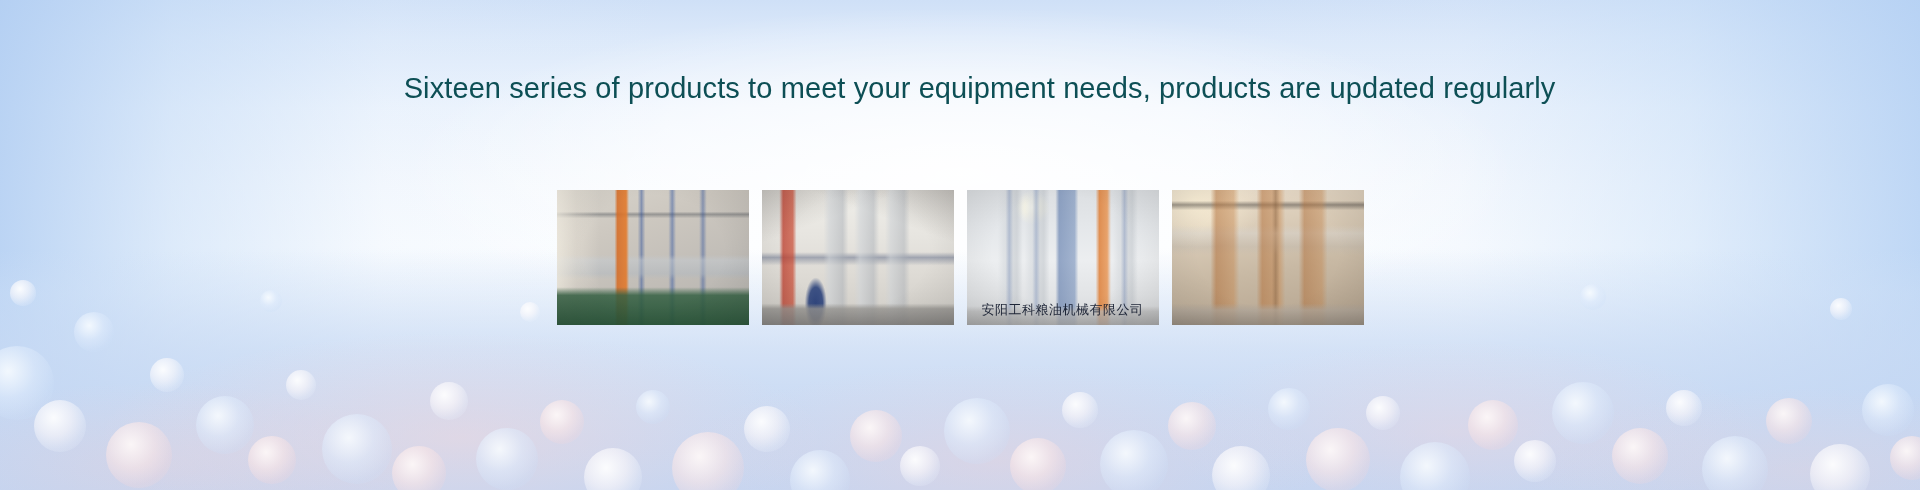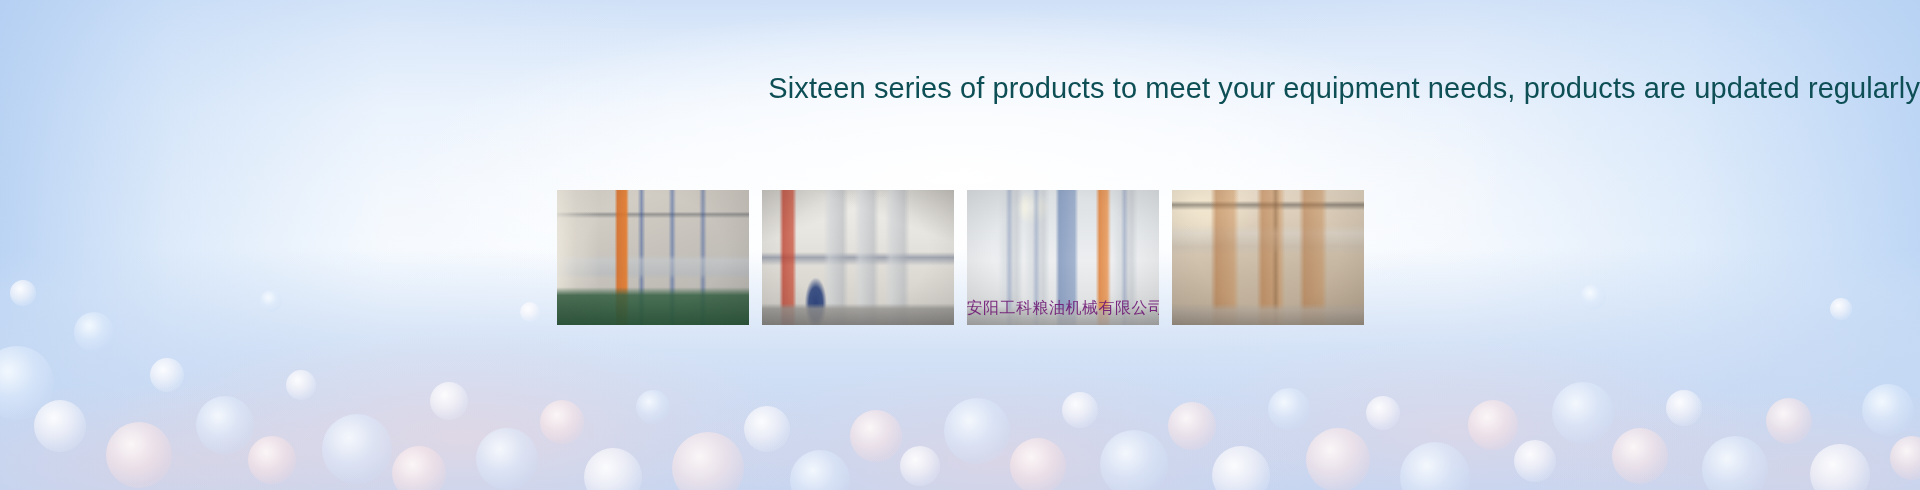--- a/index.html
+++ b/index.html
@@ -133,21 +133,21 @@
       rgba(200,220,246,0.04) 90%,
       rgba(200,220,246,0) 100%);
   }
 
   
   .headline-wrap {
     position: absolute;
     left: 0;
     right: 0;
     top: 70px;
-    text-align: right;
+    text-align: center;
     z-index: 5;
     padding-left: 39px;
   }
 
   .headline {
     display: inline-block;
     font-family: "Liberation Sans", sans-serif;
     font-size: 29px;
     font-weight: 400;
     letter-spacing: 0.1px;
@@ -281,23 +281,23 @@
   }
 
   
   .watermark {
     position: absolute;
     left: 0;
     right: 0;
     bottom: 9px;
     text-align: center;
     font-family: "DejaVu Sans", sans-serif;
-    font-size: 16px;
+    font-size: 13px;
     line-height: 1;
-    color: #701a75;
+    color: #0f172a;
     letter-spacing: 0.5px;
     white-space: nowrap;
     opacity: 0.92;
     pointer-events: none;
   }
 </style>
 </head>
 <body>
 
 <div class="banner">

